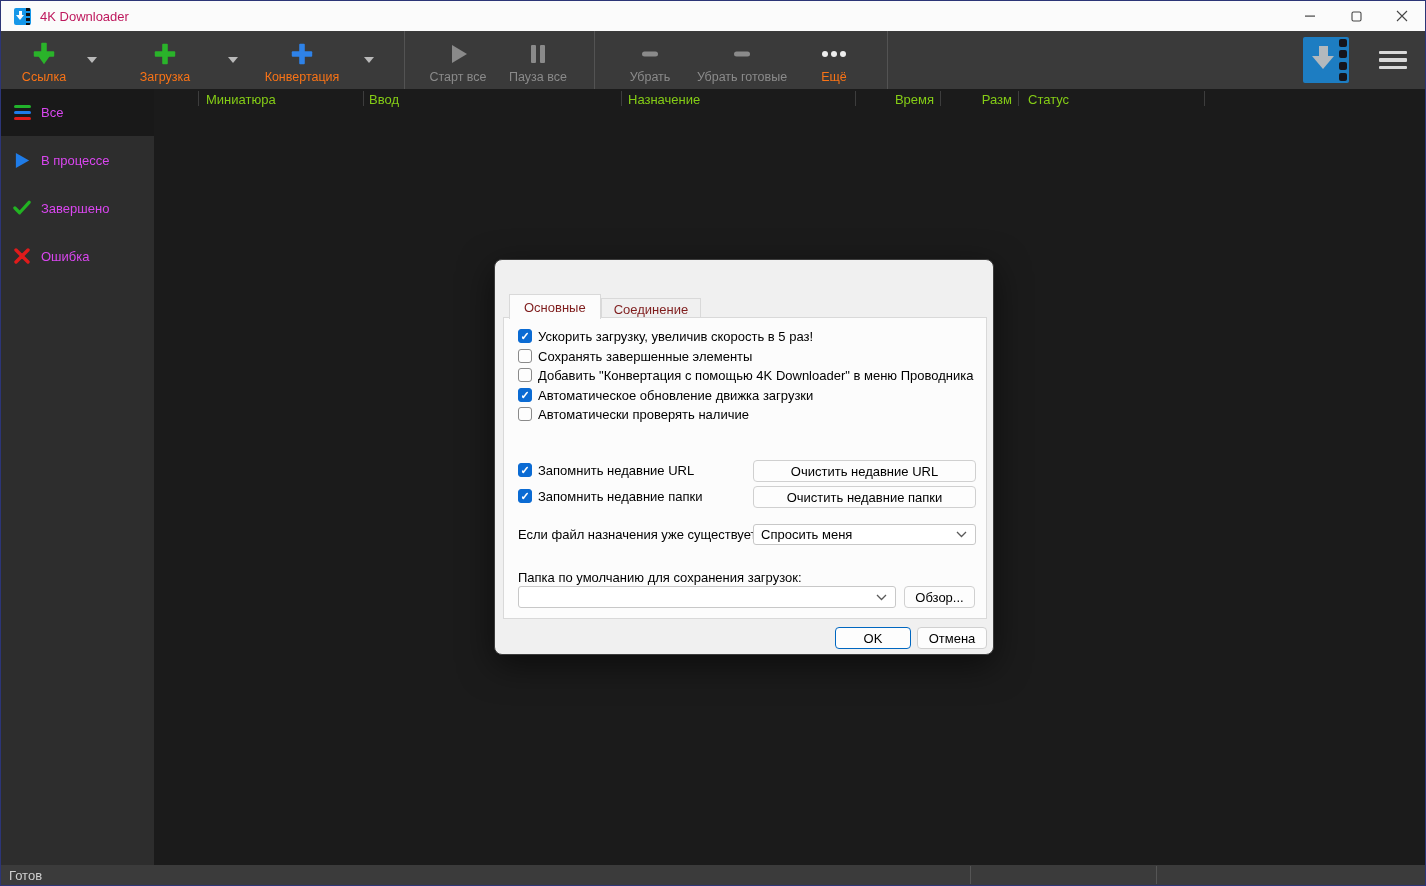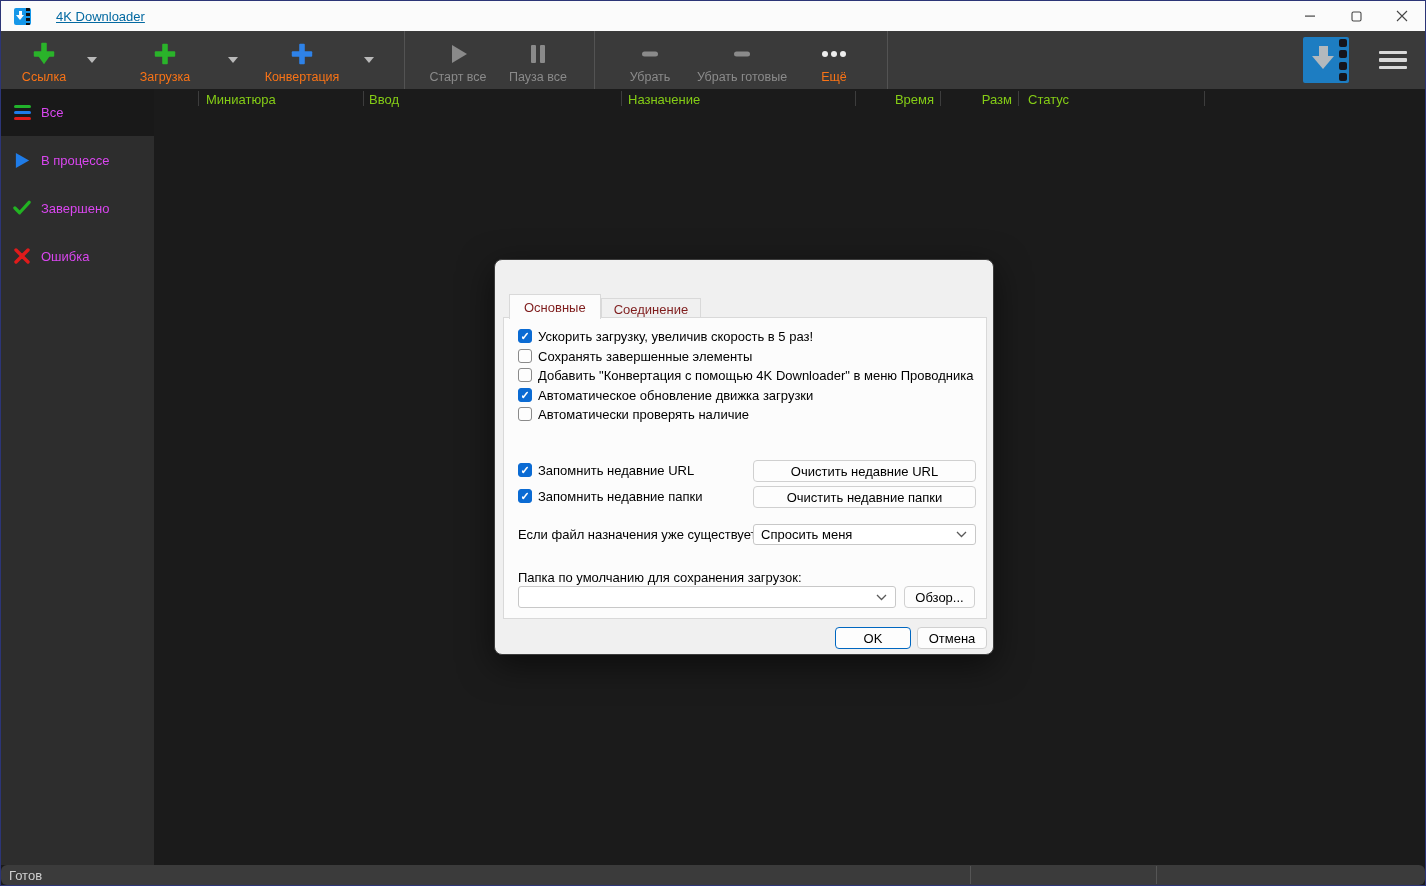--- a/index.html
+++ b/index.html
@@ -12,21 +12,21 @@
   
   .titlebar { position:absolute; top:0; left:0; right:0; height:30px;
               background:#fbfbfb; display:flex; align-items:center; }
   .app-icon { width:17px; height:17px; margin-left:13px; position:relative;
               background:#1697e8; border-radius:2px; overflow:hidden; }
   .app-icon .arr { position:absolute; left:2px; top:3px; width:0; height:0;
                    border:4px solid transparent; border-top:5px solid #fff; top:7px;}
   .app-icon .arr-stem { position:absolute; left:4.5px; top:3px; width:3px; height:6px; background:#fff; }
   .app-icon .film { position:absolute; right:1px; top:0; bottom:0; width:4px;
                     background:repeating-linear-gradient(#111 0 3px, #1697e8 3px 5px); }
-  .titlebar .title { margin-left:25px; font-size:13px; color:#0369a1;text-decoration:underline; }
+  .titlebar .title { margin-left:9px; font-size:13px; color:#be185d; }
   .win-controls { margin-left:auto; display:flex; height:100%; }
   .wc { width:46px; height:100%; display:flex; align-items:center; justify-content:center; color:#464646; }
   .wc svg { display:block; }
 
   
   .toolbar { position:absolute; top:30px; left:0; right:0; height:58px;
              background:#3a3a3a; display:flex; align-items:stretch; }
   .tbtn { display:flex; flex-direction:column; align-items:center; justify-content:center; padding-top:3px; }
   .tbtn .ticon { height:28px; display:flex; align-items:center; justify-content:center; }
   .tbtn .tlabel { font-size:12.5px; color:#f97316; margin-top:2px; white-space:nowrap; }
@@ -57,21 +57,21 @@
   .side-icon { width:18px; margin-left:12px; margin-right:10px; display:flex;
                align-items:center; justify-content:center; }
   .bars { display:flex; flex-direction:column; gap:2.5px; width:17px; }
   .bars i { height:3.5px; border-radius:2px; }
   .bars i:nth-child(1){ background:#21b22b; }
   .bars i:nth-child(2){ background:#1f7ce8; }
   .bars i:nth-child(3){ background:#e01b1b; }
 
   
   .statusbar { position:absolute; left:0; right:0; bottom:0; height:20px; background:#3b3b3b;
-               display:flex; align-items:center; font-size:13px; color:#cfcfcf;border-radius:6px; }
+               display:flex; align-items:center; font-size:13px; color:#cfcfcf; }
   .statusbar .txt { margin-left:8px; }
   .sb-div { position:absolute; top:1px; bottom:1px; width:1px; background:#555; }
 
   
   .dialog { position:absolute; left:493px; top:258px; width:500px; height:396px;
             background:#f0f0f0; border:1px solid #3c3c3c; border-radius:8px; overflow:hidden;
             box-shadow:0 10px 34px rgba(0,0,0,.55); z-index:10; }
   .dlg-titlebar { position:absolute; top:0; left:0; right:0; height:27px; background:#0078d7;
                   display:flex; align-items:center; }
   .dlg-title { color:#fff; font-size:13px; margin-left:15px; }

